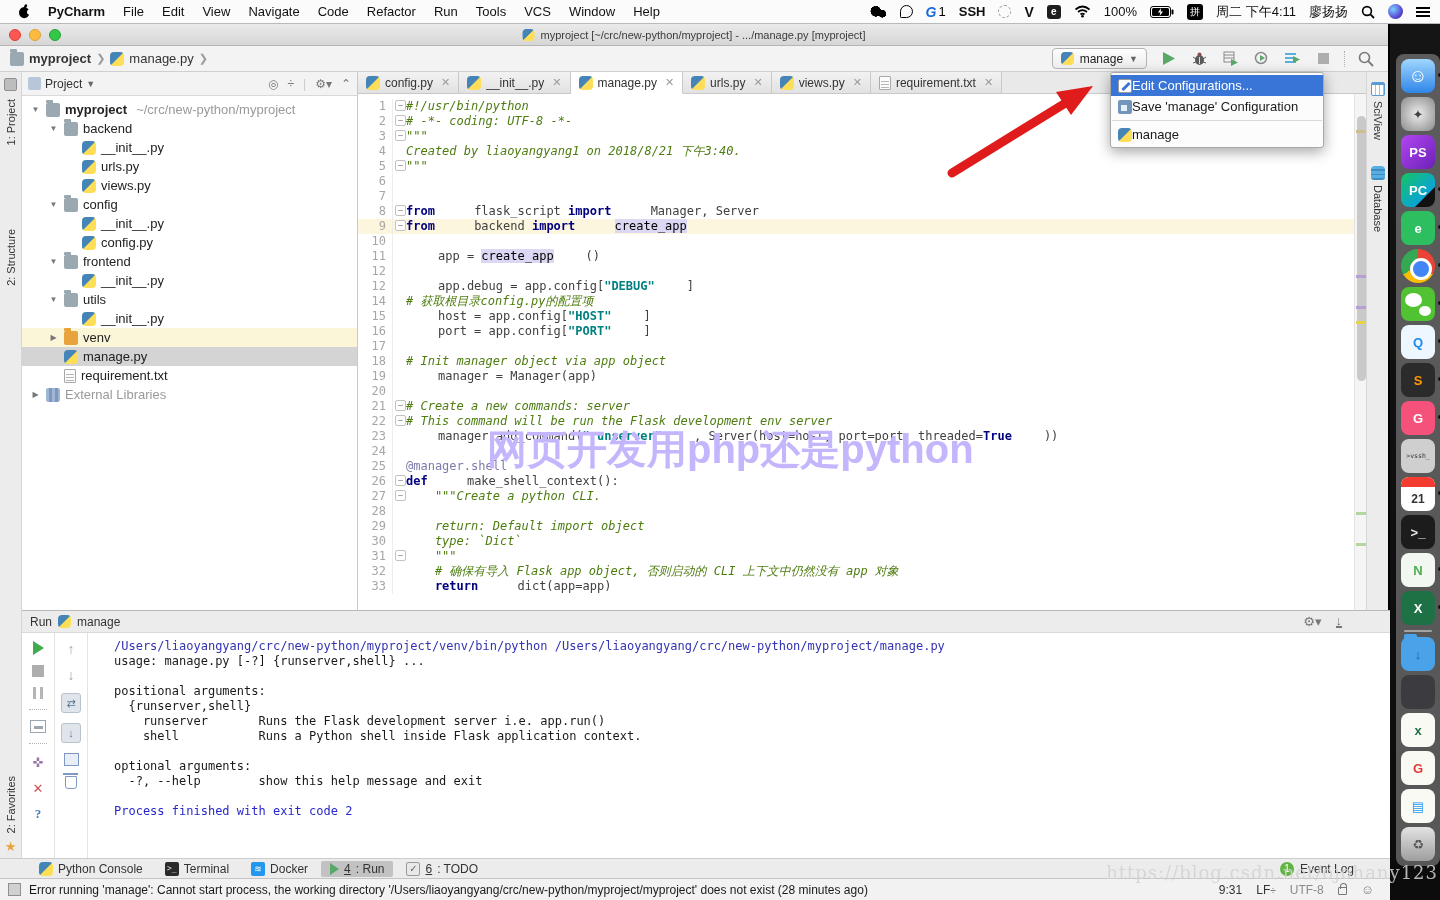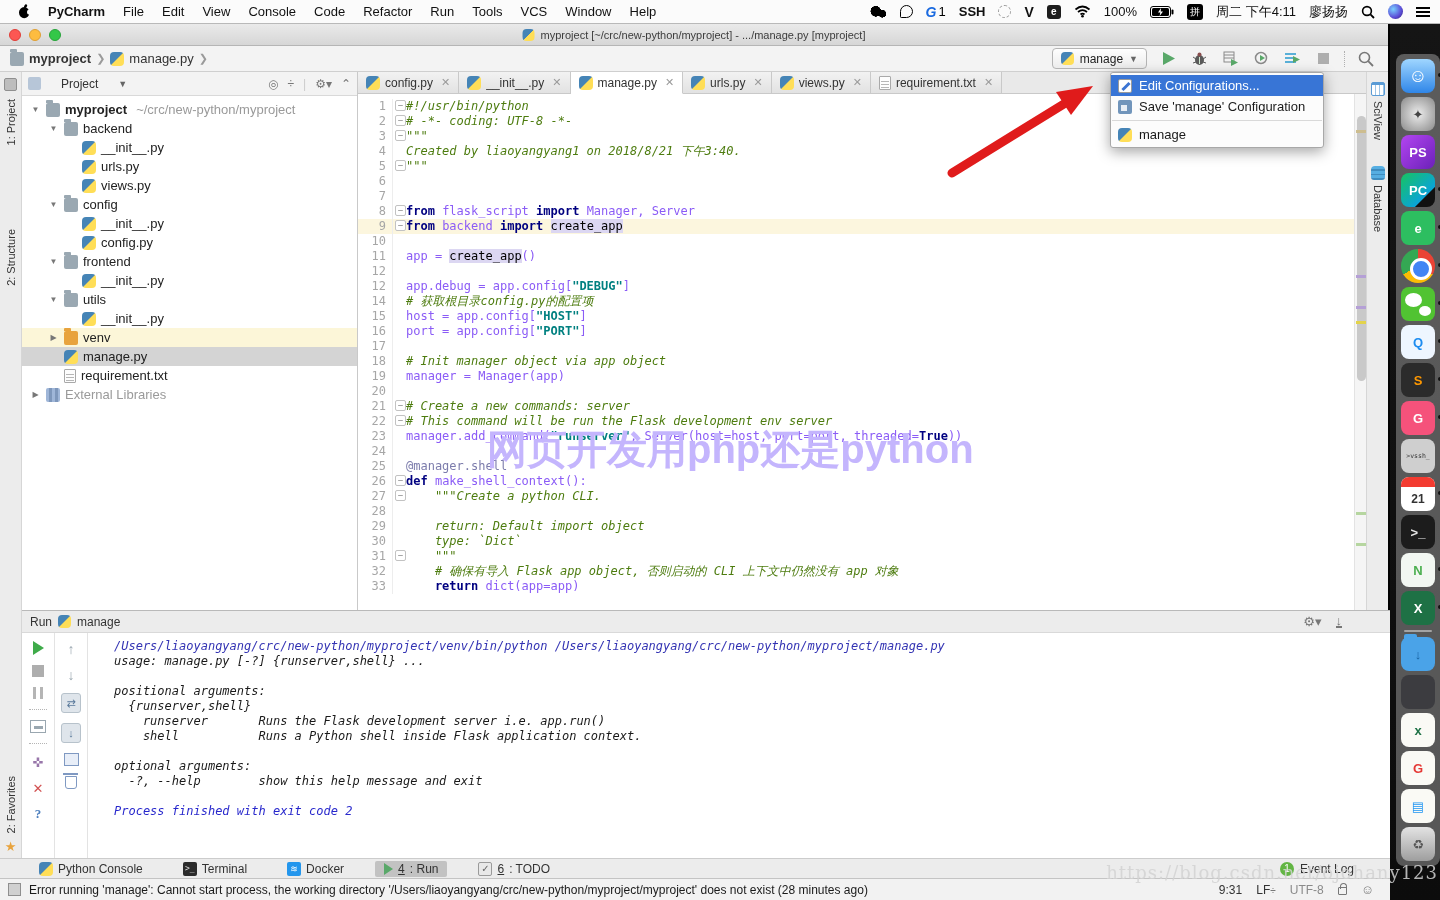--- a/index.html
+++ b/index.html
@@ -101,40 +101,40 @@
      background:linear-gradient(#fefefe,#ececec); height:21px; padding:0 8px; font-size:12px; color:#222;}
   .combo .carat { font-size:9px; color:#666; }
   .tbtn { display:inline-flex; width:20px; height:20px; align-items:center; justify-content:center; }
   .tbtn svg { display:block; }
   .tb-sep { width:1px; height:16px; border-left:1px dotted #b0b0b0; }
 
   
   .dropdown { position:absolute; left:1110px; top:72px; width:214px; background:#fcfcfc;
      border:1px solid #a8a8a8; border-radius:3px; box-shadow:0 4px 14px rgba(0,0,0,.35); z-index:60;
      padding:2px 0; font-size:13px; color:#1a1a1a; }
-  .dd-row { display:flex; align-items:center; gap:7px; padding:3px 10px 3px 7px; white-space:nowrap; }
+  .dd-row { display:flex; align-items:center; gap:0; padding:3px 10px 3px 7px; white-space:nowrap; }
   .dd-row.sel { background:#3875d6; color:#fff; }
   .dd-sep { height:1px; background:#d9d9d9; margin:3px 1px; }
 
   
   .arrow-overlay { position:absolute; left:0; top:0; width:1440px; height:900px; z-index:55; pointer-events:none; }
 
   
   .main { position:absolute; left:0; top:48px; width:100%; height:538px; }
   .leftbar { position:absolute; left:0; top:48px; width:22px; height:786px; background:#ececec;
      border-right:1px solid #d6d6d6; z-index:5; display:flex; flex-direction:column; align-items:center;}
   .vlabel { writing-mode:vertical-rl; transform:rotate(180deg); font-size:11px; color:#333; white-space:nowrap; }
   .vlabel-r { writing-mode:vertical-rl; font-size:11px; color:#333; white-space:nowrap; }
   .twicon { width:13px; height:13px; background:#bdbdbd; border:1px solid #8f8f8f; border-radius:2px; margin:6px 0; }
   .star { color:#e8a33d; font-size:13px; margin:6px 0 4px 0; }
   .lb-spacer { flex:1; }
 
   .project { position:absolute; left:22px; top:0; width:336px; height:538px; background:#fff; border-right:1px solid #c9c9c9; overflow:hidden;}
   .pj-head { height:24px; background:#f3f3f3; border-bottom:1px solid #d9d9d9; display:flex; align-items:center;
-     font-size:12px; color:#333; padding:0 6px; gap:20px;}
+     font-size:12px; color:#333; padding:0 6px; gap:4px;}
   .pj-head .carat{ font-size:9px; color:#666;}
   .pj-tools { margin-left:auto; display:flex; gap:9px; color:#777; font-size:12px; align-items:center;}
   .tree { padding-top:4px; font-size:13px; color:#222; }
   .trow { display:flex; align-items:center; height:19px; gap:5px; white-space:nowrap; }
   .trow .chev { width:11px; text-align:center; color:#777; font-size:8px; flex:none;}
   .trow.yellow { background:#fcf6d8; }
   .trow.selected { background:#d4d4d4; }
   .tpath { color:#9a9a9a; margin-left:4px; }
   .tmuted { color:#9a9a9a; }
 
@@ -146,21 +146,21 @@
   .etab .x { color:#9a9a9a; font-size:11px; margin-left:3px;}
   .code { position:absolute; left:0; top:22px; right:14px; bottom:0; overflow:hidden; padding-top:5px;
      font-family:"DejaVu Sans Mono","Liberation Mono",monospace; font-size:12px; line-height:15px; }
   .crow { display:flex; height:15px; }
   .crow.caret { background:#fcf6de; }
   .gut { width:34px; text-align:right; padding-right:6px; color:#a6a6a6; flex:none; }
   .fold { width:14px; flex:none; position:relative; border-left:1px solid #ededed;}
   .fold.on::before { content:"−"; position:absolute; left:2px; top:1px; width:9px; height:9px; line-height:8px;
      font-size:9px; text-align:center; color:#8a8a8a; border:1px solid #c2c2c2; border-radius:2px; background:#fff; }
   .ctext { white-space:pre; }
-  .seg-p { color:#8b5cf6; }
+  .seg-p { color:#404040;padding-left:32px; }
   .seg-c { color:#4d7c0f; font-style:italic; }
   .seg-k { color:#000080; font-weight:bold; }
   .seg-s { color:#008080; font-weight:bold; }
   .seg-d { color:#7c7cac; }
   .seg-hl { background:#dcd7f2; color:#000; }
   .scrollbar { position:absolute; right:0; top:22px; bottom:0; width:14px; background:#f5f5f5; border-left:1px solid #e3e3e3;}
   .thumb { position:absolute; left:2px; top:22px; width:9px; height:265px; background:#c9c9c9; border-radius:5px;}
   .smark { position:absolute; left:1px; width:11px; height:3px; }
 
   .rightbar { position:absolute; right:0; top:0; width:22px; height:538px; background:#ececec; border-left:1px solid #d6d6d6;
@@ -188,21 +188,21 @@
   .rpi.closex { color:#d25252; font-weight:bold; font-size:13px; }
   .rpi.help { color:#4c7fbe; font-weight:bold; font-size:13px; font-family:"Liberation Serif",serif;}
   .rpi.arrow { color:#9aa7b0; font-size:14px; }
   .rpi.selbox { width:20px; height:20px; background:#dfe5eb; border:1px solid #b7c2cb; border-radius:3px; color:#5a7a9b; font-size:11px;}
   .rpi.printer { width:15px; height:13px; border:1px solid #7f99c2; background:#e8eef8; }
   .rpi.trash { width:12px; height:13px; border:1.5px solid #7f99c2; border-radius:0 0 3px 3px; position:relative;}
   .rpi.trash::before { content:""; position:absolute; left:-3px; top:-4px; width:15px; height:2px; background:#7f99c2;}
   .dots { width:18px; border-top:1px dotted #b5b5b5; }
   .console { position:absolute; left:70px; right:0; top:22px; bottom:0; padding:6px 0 0 22px; overflow:hidden;
      font-family:"DejaVu Sans Mono","Liberation Mono",monospace; font-size:12px; line-height:15px; }
-  .con-line { white-space:pre; min-height:15px; color:#1a1a1a;font-style:italic;}
+  .con-line { white-space:pre; min-height:15px; color:#1a1a1a;}
   .con-line.cmd { color:#3333b3; }
   .con-line.info { color:#2828cc; }
 
   
   .bbar { position:absolute; left:0; top:834px; width:1390px; height:20px; background:#ececec; border-top:1px solid #cccccc;
      display:flex; align-items:center; font-size:12px; color:#333; padding-left:30px; gap:4px; }
   .btab { display:flex; align-items:center; gap:5px; padding:1px 9px; border-radius:2px; white-space:nowrap;}
   .btab.active { background:#c2c2c2; }
   .btab u { text-decoration:underline; }
   .bspacer { flex:1; }
@@ -236,21 +236,21 @@
             <ellipse cx="6.2" cy="8.6" rx="5.2" ry="5.6" fill="#000"></ellipse>
             <circle cx="11.6" cy="8" r="2.6" fill="#fbfbfb"></circle>
             <ellipse cx="7.6" cy="2.2" rx="1.3" ry="2" fill="#000" transform="rotate(30 7.6 2.2)"></ellipse>
           </svg>
       </span>
       <span style="display:flex">
           <span class="mb-item bold">PyCharm</span>
           <span class="mb-item">File</span>
           <span class="mb-item">Edit</span>
           <span class="mb-item">View</span>
-          <span class="mb-item">Console</span>
+          <span class="mb-item">Navigate</span>
           <span class="mb-item">Code</span>
           <span class="mb-item">Refactor</span>
           <span class="mb-item">Run</span>
           <span class="mb-item">Tools</span>
           <span class="mb-item">VCS</span>
           <span class="mb-item">Window</span>
           <span class="mb-item">Help</span>
         </span>
     </div>
     <div class="mb-right">
@@ -835,21 +835,21 @@
           <div class="con-line">    shell           Runs a Python shell inside Flask application context.</div>
           <div class="con-line"> </div>
           <div class="con-line">optional arguments:</div>
           <div class="con-line">  -?, --help        show this help message and exit</div>
           <div class="con-line"> </div>
           <div class="con-line info">Process finished with exit code 2</div>
         </div>
     </div>
 
     <div class="bbar">
-      <span style="display:flex;gap:22px;align-items:center">
+      <span style="display:flex;gap:4px;align-items:center">
           <span class="btab">
             <span class="ic ic-python"></span>
             <span>Python Console</span>
           </span>
           <span class="btab">
             <span class="ic ic-terminal-tw">&gt;_</span>
             <span>Terminal</span>
           </span>
           <span class="btab">
             <span class="ic ic-docker">≋</span>

